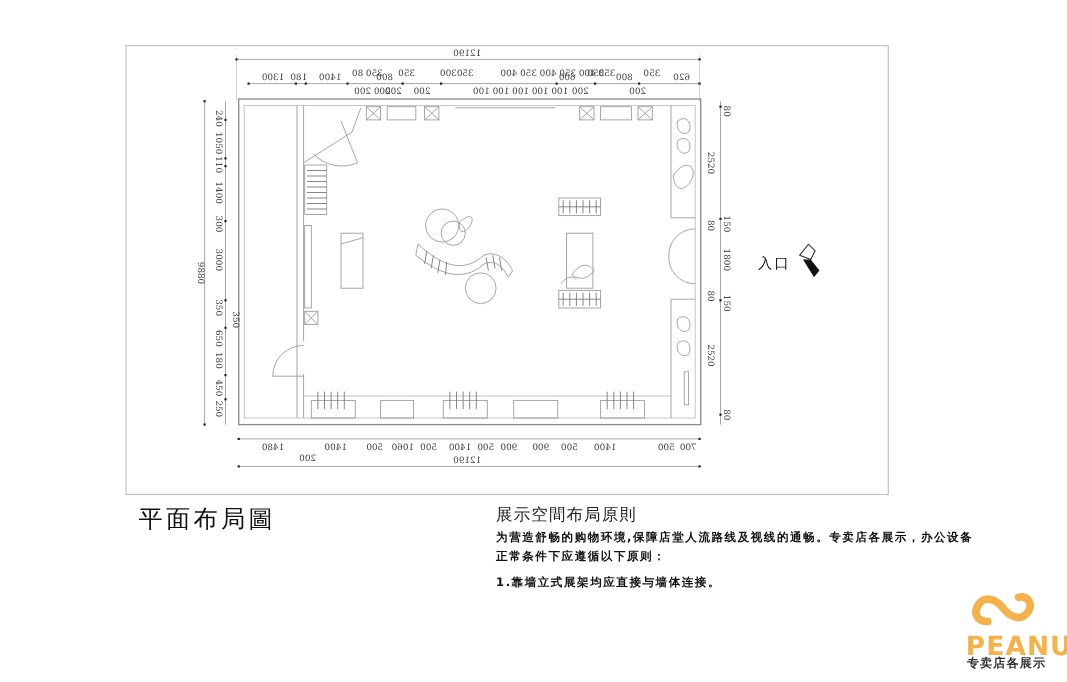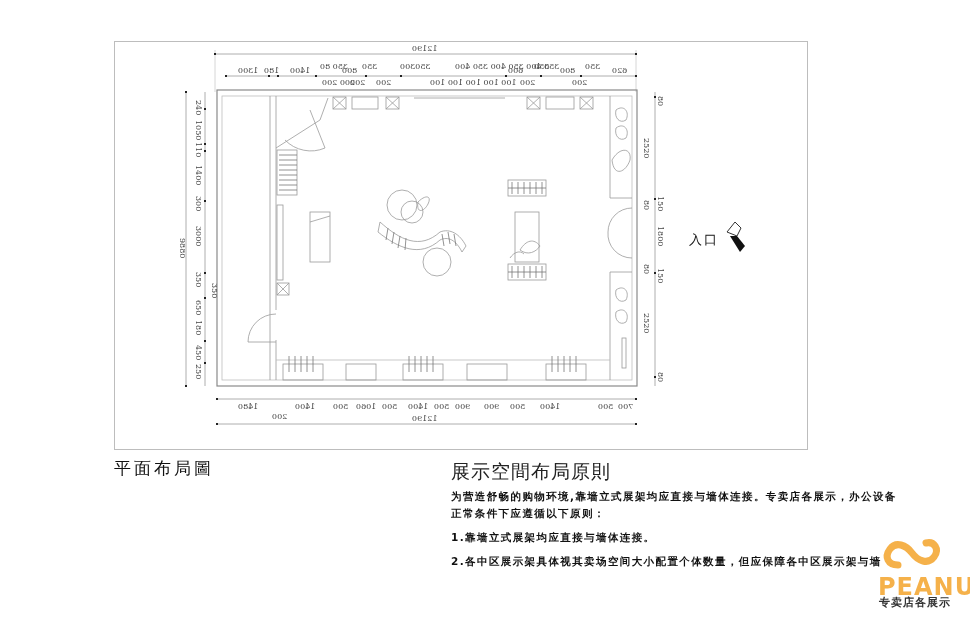--- a/index.html
+++ b/index.html
@@ -3,24 +3,24 @@
 <meta charset="utf-8">
 <style>
   html, body { margin: 0; padding: 0; background: #ffffff; }
   body { width: 970px; height: 620px; position: relative; overflow: hidden;
          font-family: "DejaVu Sans", "Liberation Sans", sans-serif; color: #111; }
   .frame { position: absolute; left: 114px; top: 41px; width: 694px; height: 409px;
            border: 1px solid #bdbdbd; box-sizing: border-box; }
   .plan { position: absolute; left: 0; top: 0; }
   .dim { font-family: "DejaVu Serif", "Liberation Serif", serif; font-size: 8px; fill: #444; }
   .dim-mirror { transform-box: fill-box; transform-origin: center; transform: scale(-1,1); }
-  .page-title { position: absolute; left: 114px; top: 457px; font-size: 17px;
+  .page-title { position: absolute; left: 126px; top: 457px; font-size: 22px;
                 letter-spacing: 3px; color: #111; font-weight: normal; }
   .rules { position: absolute; left: 451px; top: 459px; width: 460px; }
-  .rules-title { font-size: 19px; letter-spacing: 1px; color: #222; margin: 0 0 3px 0; }
+  .rules-title { font-size: 15px; letter-spacing: 1px; color: #222; margin: 0 0 3px 0; }
   .rules p { margin: 0; font-size: 10.5px; line-height: 17px; letter-spacing: 1.4px;
              color: #111; font-weight: bold; }
   .rules .gap { margin-top: 7px; }
   .logo { position: absolute; left: 870px; top: 535px; width: 95px; height: 75px; }
   .logo-text { position: absolute; left: 8px; top: 38px; font-size: 24px; font-weight: bold;
                color: #f5b14a; letter-spacing: 1px; font-family: "DejaVu Sans", sans-serif; }
   .logo-sub { position: absolute; left: 9px; top: 60px; font-size: 11px; color: #333;
               font-weight: bold; letter-spacing: 1px; }
   .entrance { position: absolute; left: 689px; top: 231px; font-size: 13px; letter-spacing: 2px; }
 </style>
@@ -275,24 +275,23 @@
     <path d="M730 236 L737 236 L745 246 L740 252 Z" fill="#111"></path>
   </g>
 </svg>
 
 <div class="entrance">入口</div>
 
 <div class="page-title">平面布局圖</div>
 
 <div class="rules">
   <div class="rules-title">展示空間布局原則</div>
-  <p>为营造舒畅的购物环境,靠墙立式展架均应直接与墙体连接。专卖店各展示，办公设备</p>
+  <p>为营造舒畅的购物环境,保障店堂人流路线及视线的通畅。专卖店各展示，办公设备</p>
   <p>正常条件下应遵循以下原则：</p>
   <p class="gap">1.靠墙立式展架均应直接与墙体连接。</p>
-  <p class="gap">2.各中区展示架具体视其卖场空间大小配置个体数量，但应保障各中区展示架与墙</p>
 </div>
 
 <div class="logo">
   <svg width="95" height="40" viewBox="0 0 95 40" style="position:absolute;left:0;top:0;">
     <path d="M28 30 C18 30 14 22 20 14 C26 6 36 10 42 18 C48 26 58 30 64 22 C70 14 64 6 56 8" fill="none" stroke="#f5b14a" stroke-width="7" stroke-linecap="round"></path>
   </svg>
   <div class="logo-text">PEANUT</div>
   <div class="logo-sub">专卖店各展示</div>
 </div>
 

